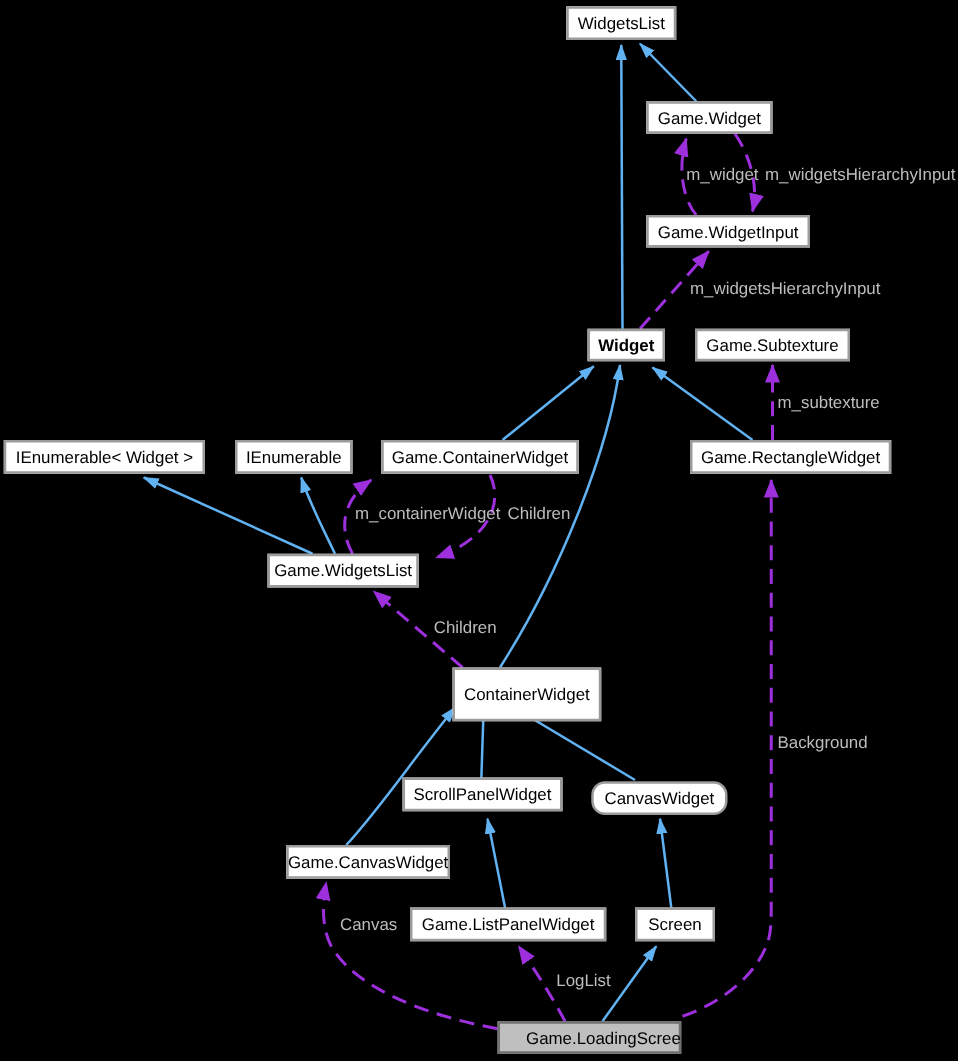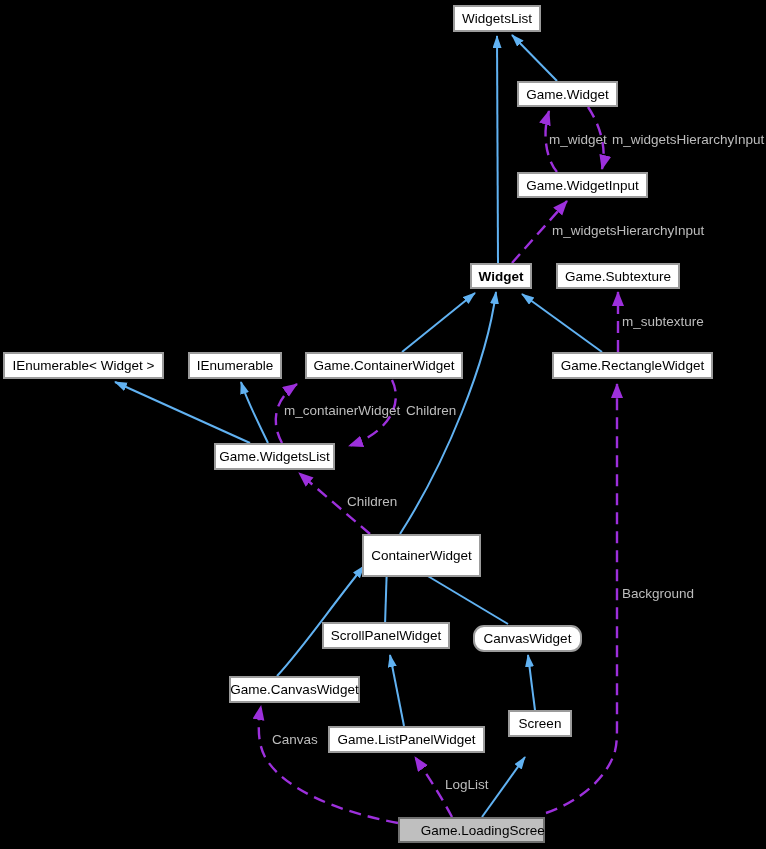--- a/index.html
+++ b/index.html
@@ -88,21 +88,21 @@
       <div class="node" style="left: 3px; top: 352px; width: 161px; height: 27px;">IEnumerable&lt; Widget &gt;</div>
       <div class="node" style="left: 188px; top: 352px; width: 94px; height: 27px;">IEnumerable</div>
       <div class="node" style="left: 305px; top: 352px; width: 158px; height: 27px; text-align: right;">Game.ContainerWidget</div>
       <div class="node" style="left: 538px; top: 352px; width: 161px; height: 27px; margin-left: 14px;">Game.RectangleWidget</div>
       <div class="node" style="left: 214px; top: 443px; width: 121px; height: 27px;">Game.WidgetsList</div>
       <div class="node" style="left: 314px; top: 534px; width: 119px; height: 43px; margin-left: 48px;">ContainerWidget</div>
       <div class="node" style="left: 322px; top: 610px; width: 128px; height: 27px; margin-top: 12px;">ScrollPanelWidget</div>
       <div class="node" style="left: 473px; top: 625px; width: 109px; height: 27px; border-radius: 11px;">CanvasWidget</div>
       <div class="node" style="left: 197px; top: 676px; width: 131px; height: 27px; margin-left: 32px;">Game.CanvasWidget</div>
       <div class="node" style="left: 328px; top: 726px; width: 157px; height: 27px;">Game.ListPanelWidget</div>
-      <div class="node" style="left: 508px; top: 710px; width: 64px; height: 27px;">Screen</div>
+      <div class="node" style="left: 508px; top: 726px; width: 64px; height: 27px;">Screen</div>
       <div class="node highlight" style="left: 398px; top: 817px; width: 147px; height: 26px;">Game.LoadingScreen</div>
     </div>
   <div id="label-layer">
       <div class="edge-label" style="left: 549px; top: 132px;">m_widget</div>
       <div class="edge-label" style="left: 612px; top: 132px;">m_widgetsHierarchyInput</div>
       <div class="edge-label" style="left: 552px; top: 223px;">m_widgetsHierarchyInput</div>
       <div class="edge-label" style="left: 622px; top: 314px;">m_subtexture</div>
       <div class="edge-label" style="left: 284px; top: 403px;">m_containerWidget</div>
       <div class="edge-label" style="left: 406px; top: 403px;">Children</div>
       <div class="edge-label" style="left: 347px; top: 494px;">Children</div>

